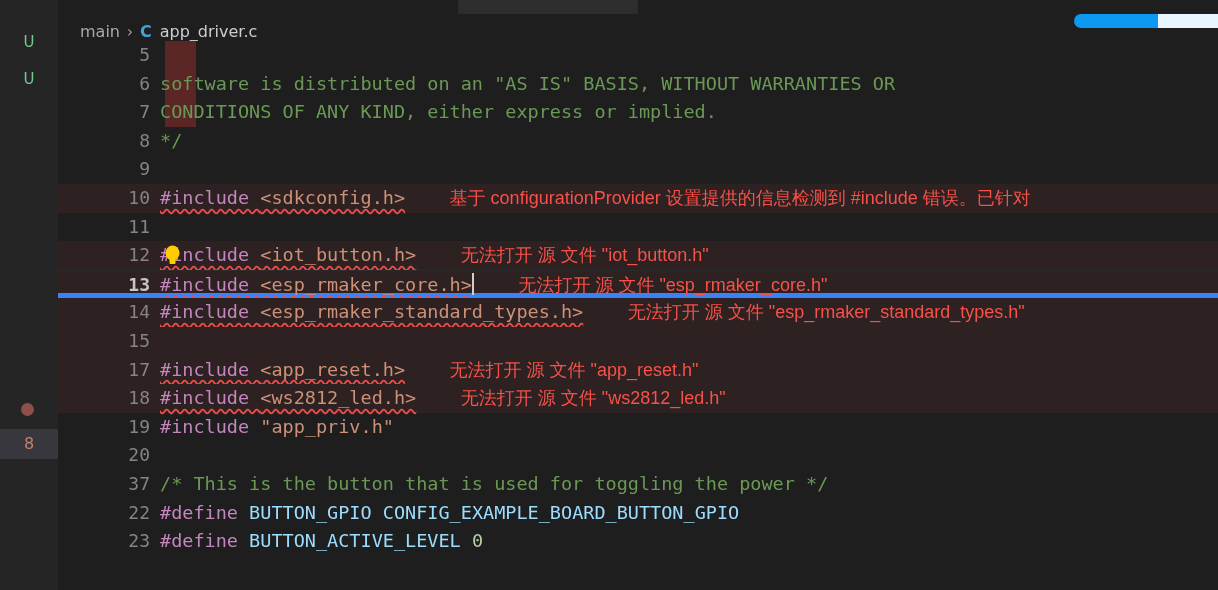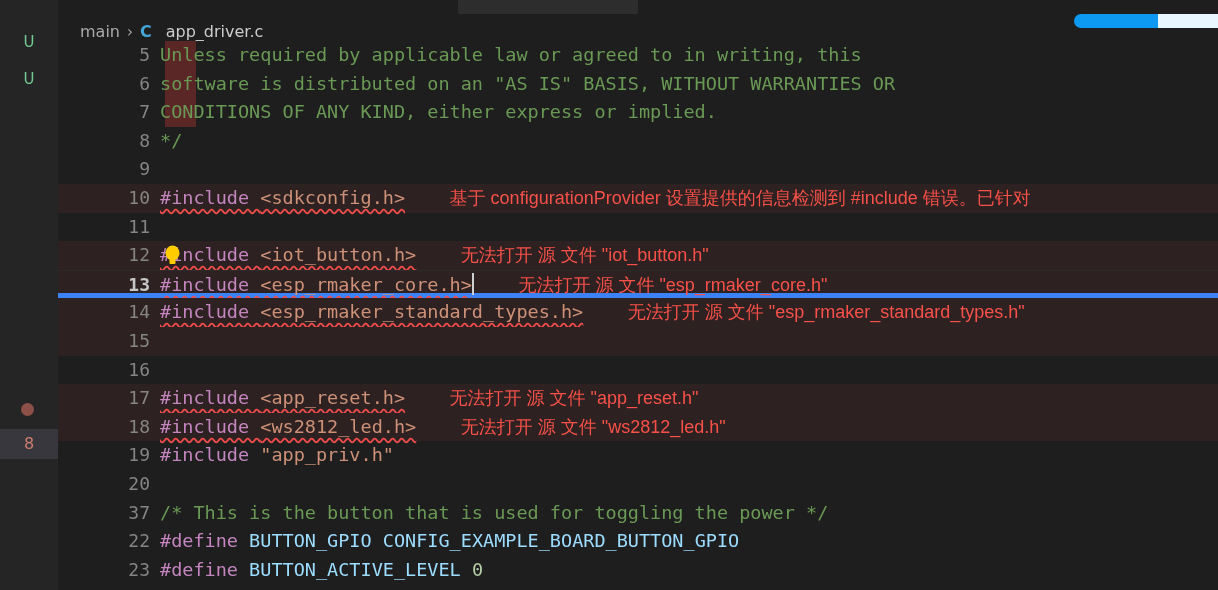--- a/index.html
+++ b/index.html
@@ -94,21 +94,21 @@
     margin: 0 7px;
     font-size: 15px;
   }
   .bc-file-icon {
     color: #45a4d8;
     font-weight: bold;
     font-size: 16px;
     font-family: "DejaVu Sans", sans-serif;
     margin-right: 8px;
   }
-  .bc-file { color: #cccccc; margin-left: 6px; }
+  .bc-file { color: #cccccc; }
 
   
   .topright-badge {
     position: absolute;
     right: 60px; top: 0;
     width: 84px; height: 14px;
     background: #0d99f2;
     border-top-left-radius: 9px;
     border-bottom-left-radius: 9px;
   }
@@ -237,21 +237,20 @@
       <span class="bc-file-icon">C</span>
       <span class="bc-file">app_driver.c</span>
       <div class="topright-badge"></div>
       <div class="topright-cap"></div>
     </div>
 
     <div class="code" id="code-lines">
         <div class="row">
           <div class="block-marker"></div>
           <span class="lineno">5</span>
-          <span class="linecontent"><span class="c-comment">Unless required by applicable law or agreed to in writing, this</span></span>
         </div>
         <div class="row">
           <span class="lineno">6</span>
           <span class="linecontent"><span class="c-comment">software is distributed on an "AS IS" BASIS, WITHOUT WARRANTIES OR</span></span>
         </div>
         <div class="row">
           <span class="lineno">7</span>
           <span class="linecontent"><span class="c-comment">CONDITIONS OF ANY KIND, either express or implied.</span></span>
         </div>
         <div class="row">
@@ -282,24 +281,20 @@
           <span class="lineno">13</span>
           <span class="linecontent"><span class="c-macro squiggly">#include </span><span class="c-header squiggly">&lt;esp_rmaker_core.h&gt;</span><span class="caret"></span><span>&nbsp;&nbsp;&nbsp;&nbsp;</span><span class="inline-err">无法打开 源 文件 "esp_rmaker_core.h"</span></span>
         </div>
         <div class="row errline">
           <span class="lineno">14</span>
           <span class="linecontent"><span class="c-macro squiggly">#include </span><span class="c-header squiggly">&lt;esp_rmaker_standard_types.h&gt;</span><span>&nbsp;&nbsp;&nbsp;&nbsp;</span><span class="inline-err">无法打开 源 文件 "esp_rmaker_standard_types.h"</span></span>
         </div>
         <div class="row errline">
           <span class="lineno">15</span>
         </div>
-        <div class="row">
-          <span class="lineno">16</span>
-          <span class="linecontent"></span>
-        </div>
         <div class="row errline">
           <span class="lineno">17</span>
           <span class="linecontent"><span class="c-macro squiggly">#include </span><span class="c-header squiggly">&lt;app_reset.h&gt;</span><span>&nbsp;&nbsp;&nbsp;&nbsp;</span><span class="inline-err">无法打开 源 文件 "app_reset.h"</span></span>
         </div>
         <div class="row errline">
           <span class="lineno">18</span>
           <span class="linecontent"><span class="c-macro squiggly">#include </span><span class="c-header squiggly">&lt;ws2812_led.h&gt;</span><span>&nbsp;&nbsp;&nbsp;&nbsp;</span><span class="inline-err">无法打开 源 文件 "ws2812_led.h"</span></span>
         </div>
         <div class="row">
           <span class="lineno">19</span>

